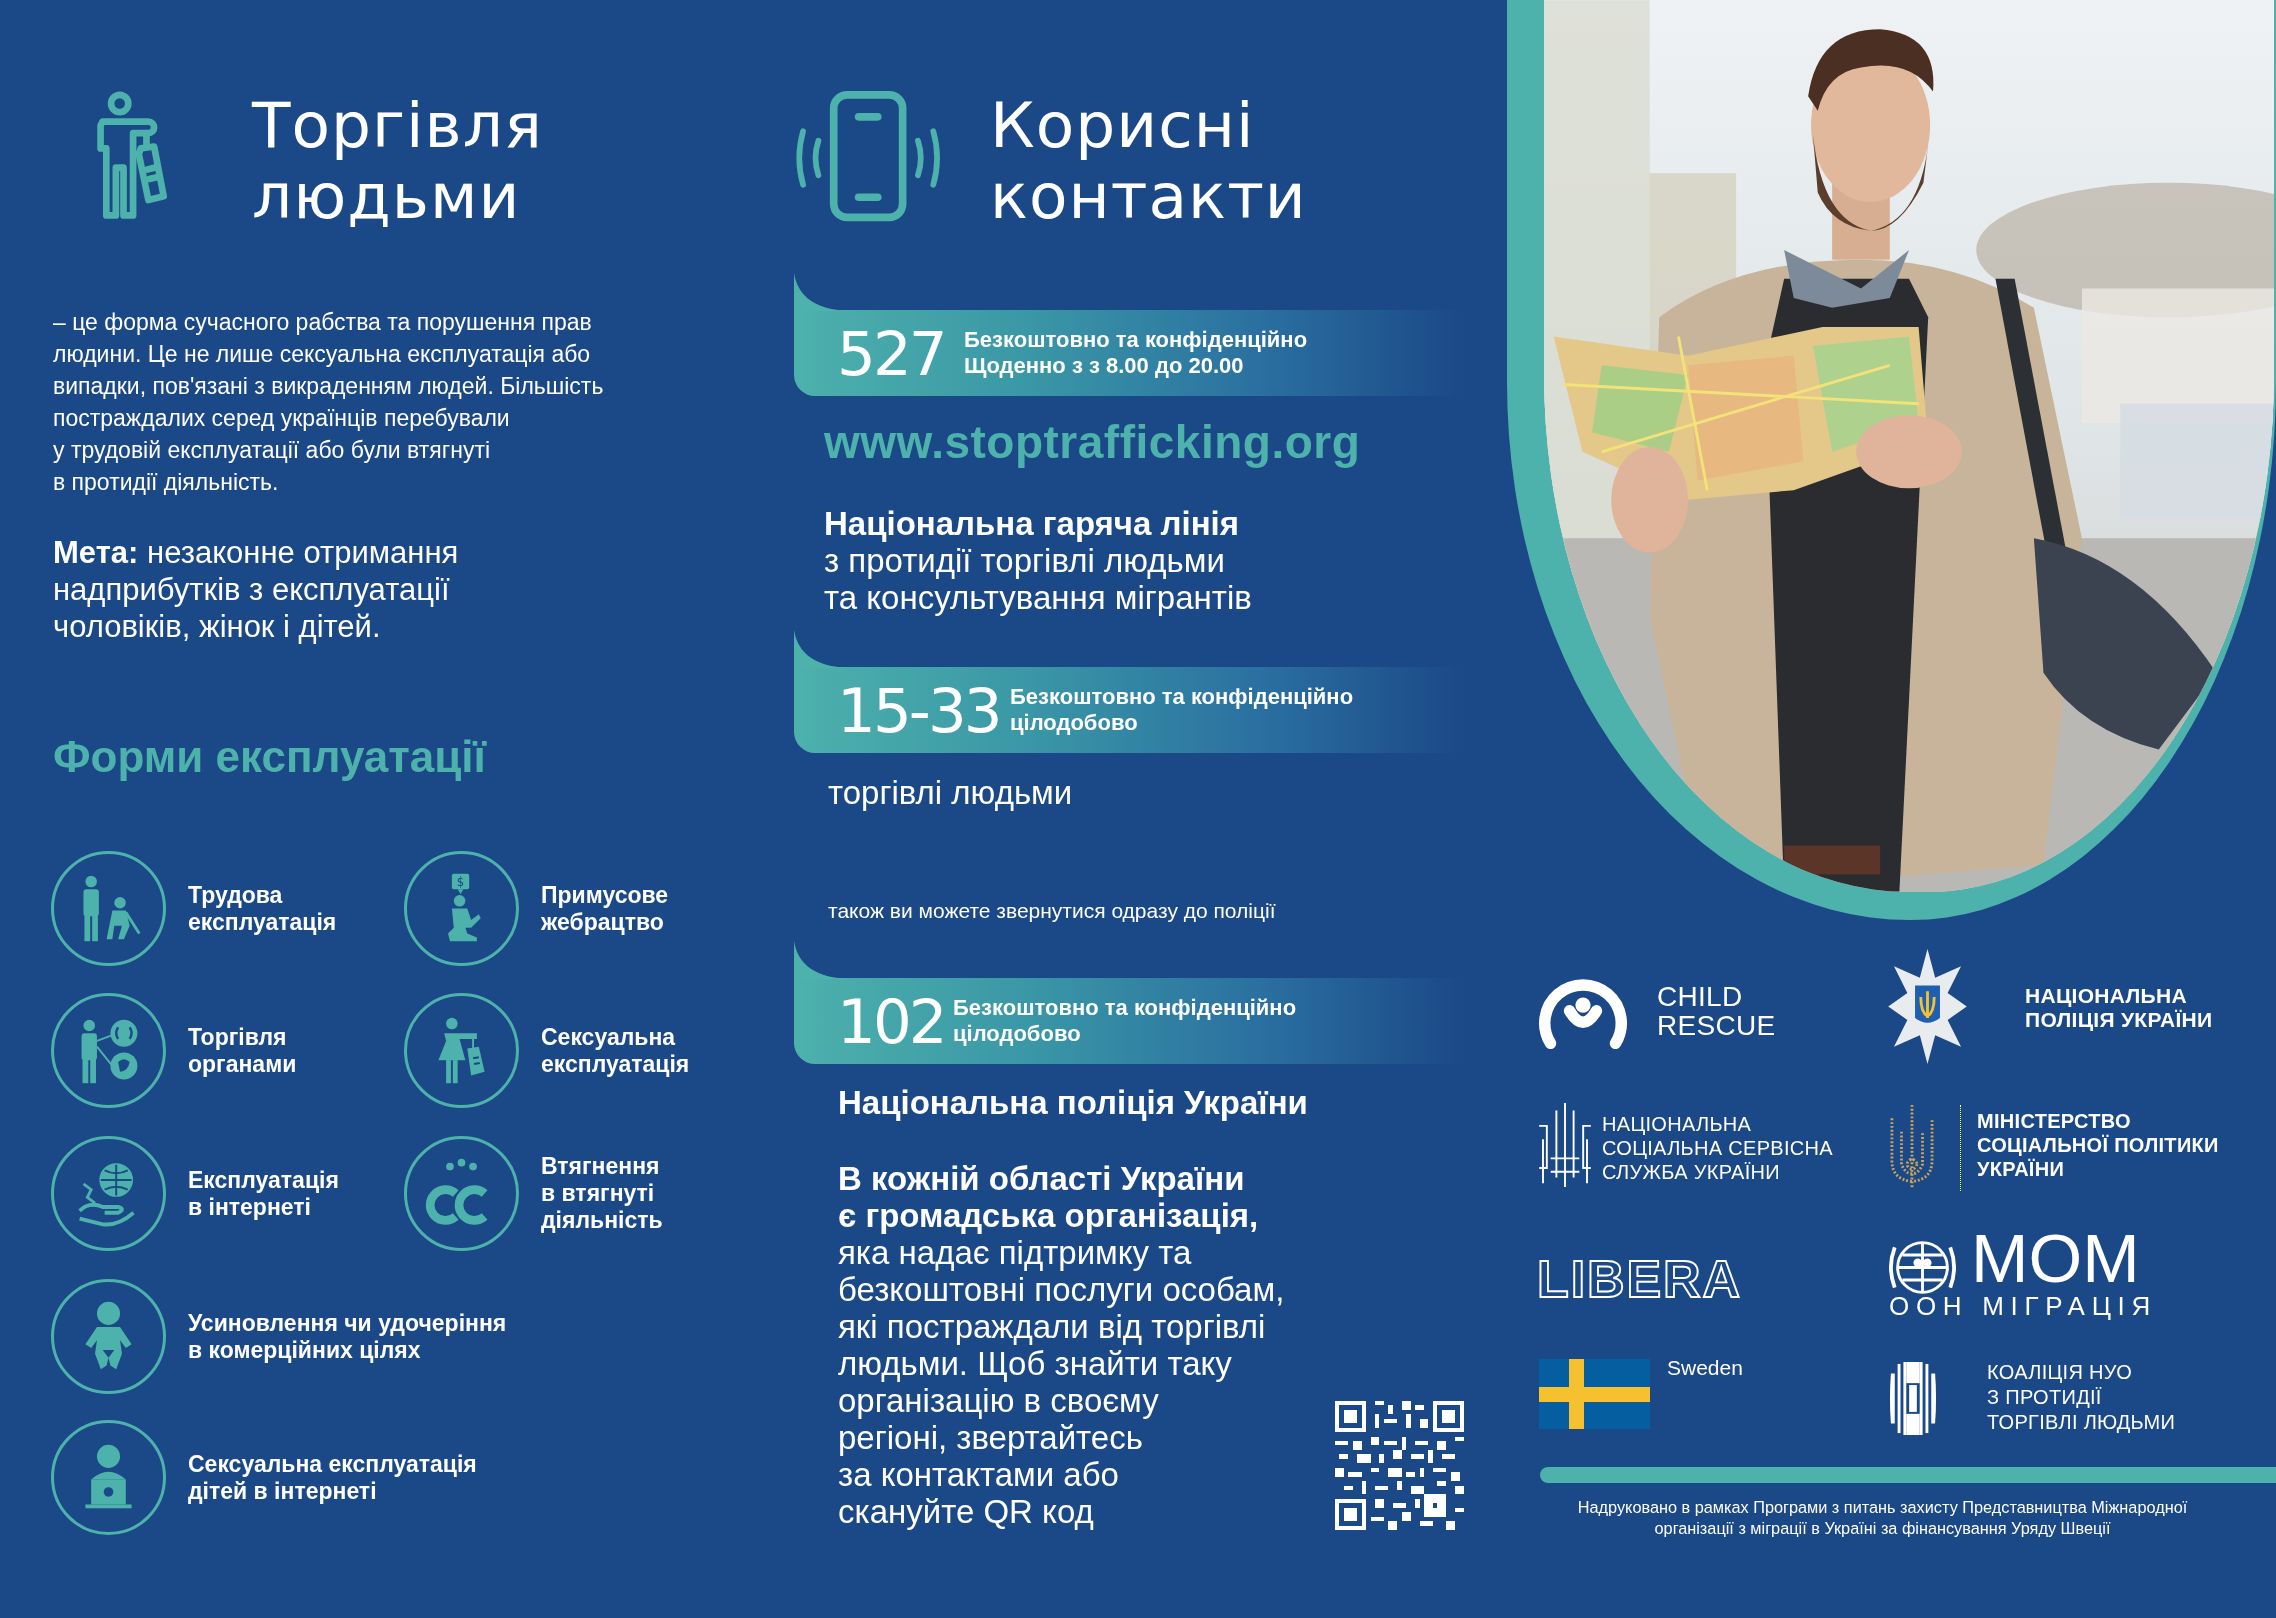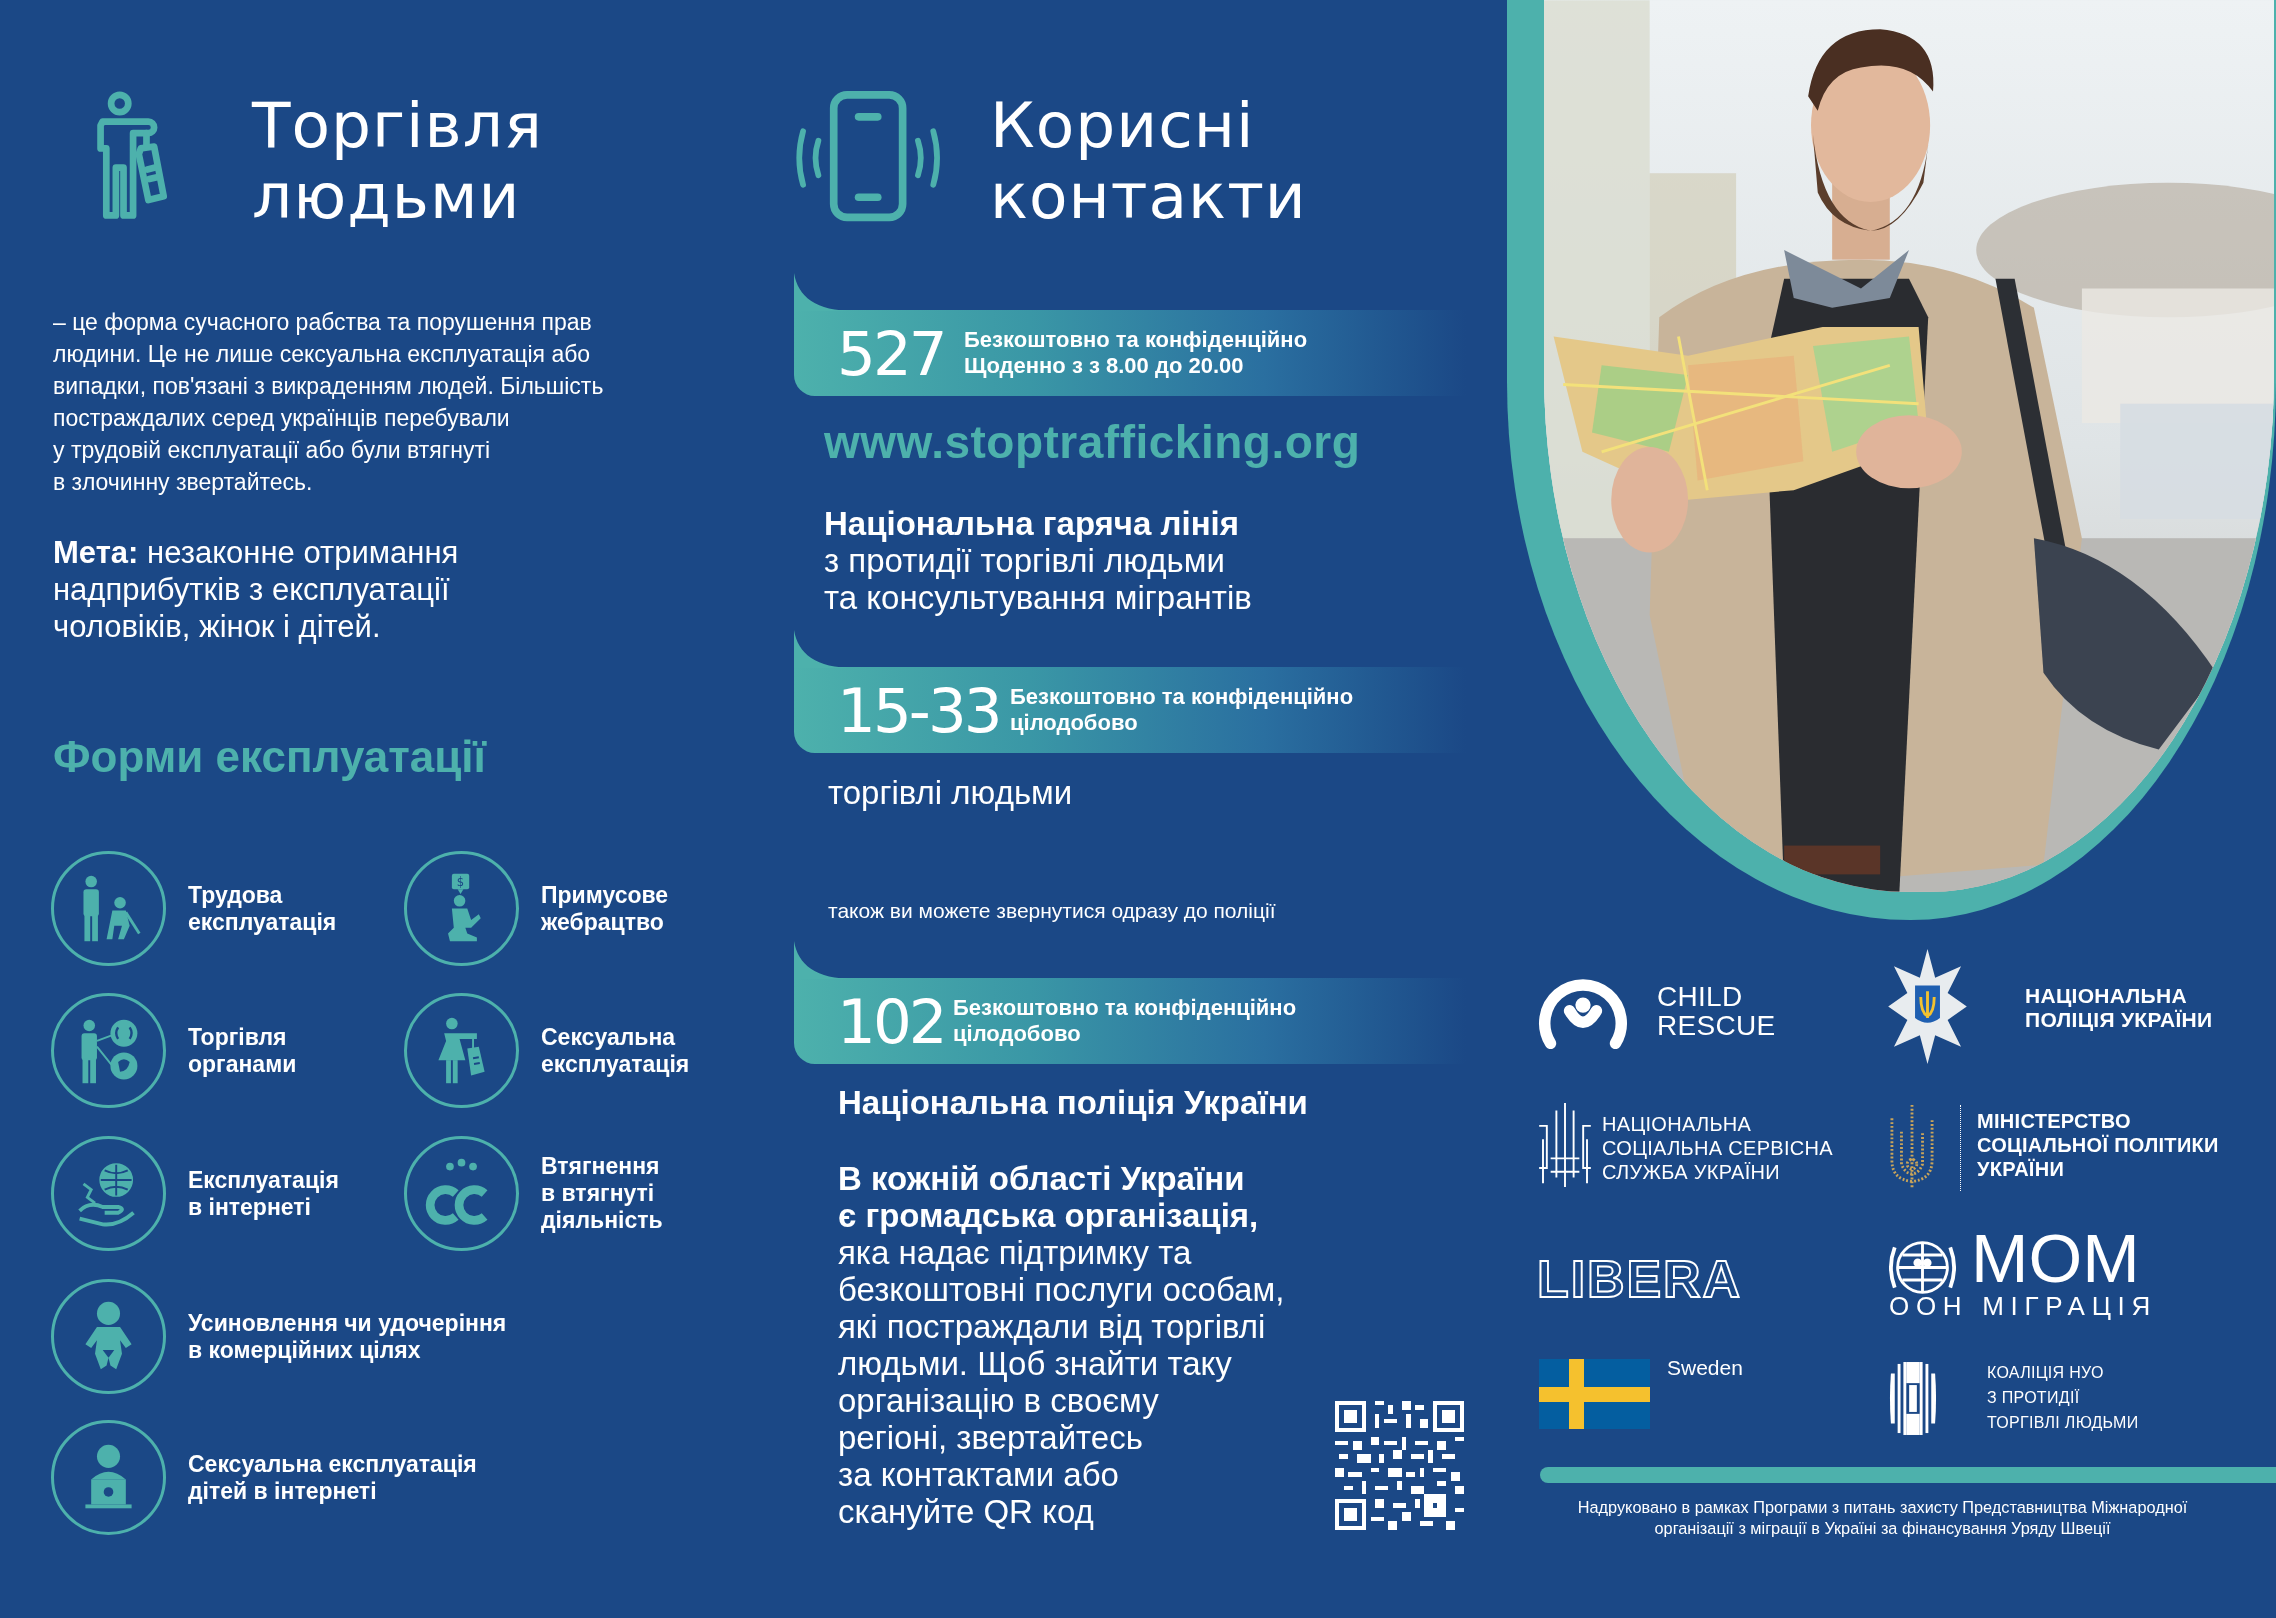--- a/index.html
+++ b/index.html
@@ -161,21 +161,21 @@
     <div>Торгівля</div>
     <div style="margin-top:-3.8px;">людьми</div>
   </div>
 
   <div class="abs intro" style="left:53px;top:306px;width:672px;">
     <div>– це форма сучасного рабства та порушення прав</div>
     <div>людини. Це не лише сексуальна експлуатація або</div>
     <div>випадки, пов'язані з викраденням людей. Більшість</div>
     <div>постраждалих серед українців перебували</div>
     <div>у трудовій експлуатації або були втягнуті</div>
-    <div>в злочинну звертайтесь.</div>
+    <div>в протидії діяльність.</div>
   </div>
 
   <div class="abs goal" style="left:53px;top:534px;width:672px;">
     <div><b>Мета:</b><span> незаконне отримання</span></div>
     <div>надприбутків з експлуатації</div>
     <div>чоловіків, жінок і дітей.</div>
   </div>
 
   <div class="abs section-h" style="left:53px;top:732px;">Форми експлуатації</div>
 
@@ -582,21 +582,21 @@
       <rect x="9" y="4" width="3" height="72"></rect>
       <rect x="15" y="2" width="3" height="76"></rect>
       <rect x="21" y="26" width="8" height="28"></rect>
       <rect x="32" y="2" width="3" height="76"></rect>
       <rect x="38" y="4" width="3" height="72"></rect>
       <path d="M48 14 Q50 40 48 66 L44 66 L44 14 Z"></path>
       <rect x="18" y="2" width="14" height="22"></rect>
       <rect x="18" y="56" width="14" height="22"></rect>
     </svg>
   </div>
-  <div class="abs logo-text light" style="left:1987px;top:1360px;font-size:16px;line-height:25px;">
+  <div class="abs logo-text light" style="left:1987px;top:1360px;font-size:20px;line-height:25px;">
     <div>КОАЛІЦІЯ НУО</div>
     <div>З ПРОТИДІЇ</div>
     <div>ТОРГІВЛІ ЛЮДЬМИ</div>
   </div>
 
   <div class="footer-line"></div>
   <div class="footer-note">
     <div>Надруковано в рамках Програми з питань захисту Представництва Міжнародної</div>
     <div>організації з міграції в Україні за фінансування Уряду Швеції</div>
   </div>

